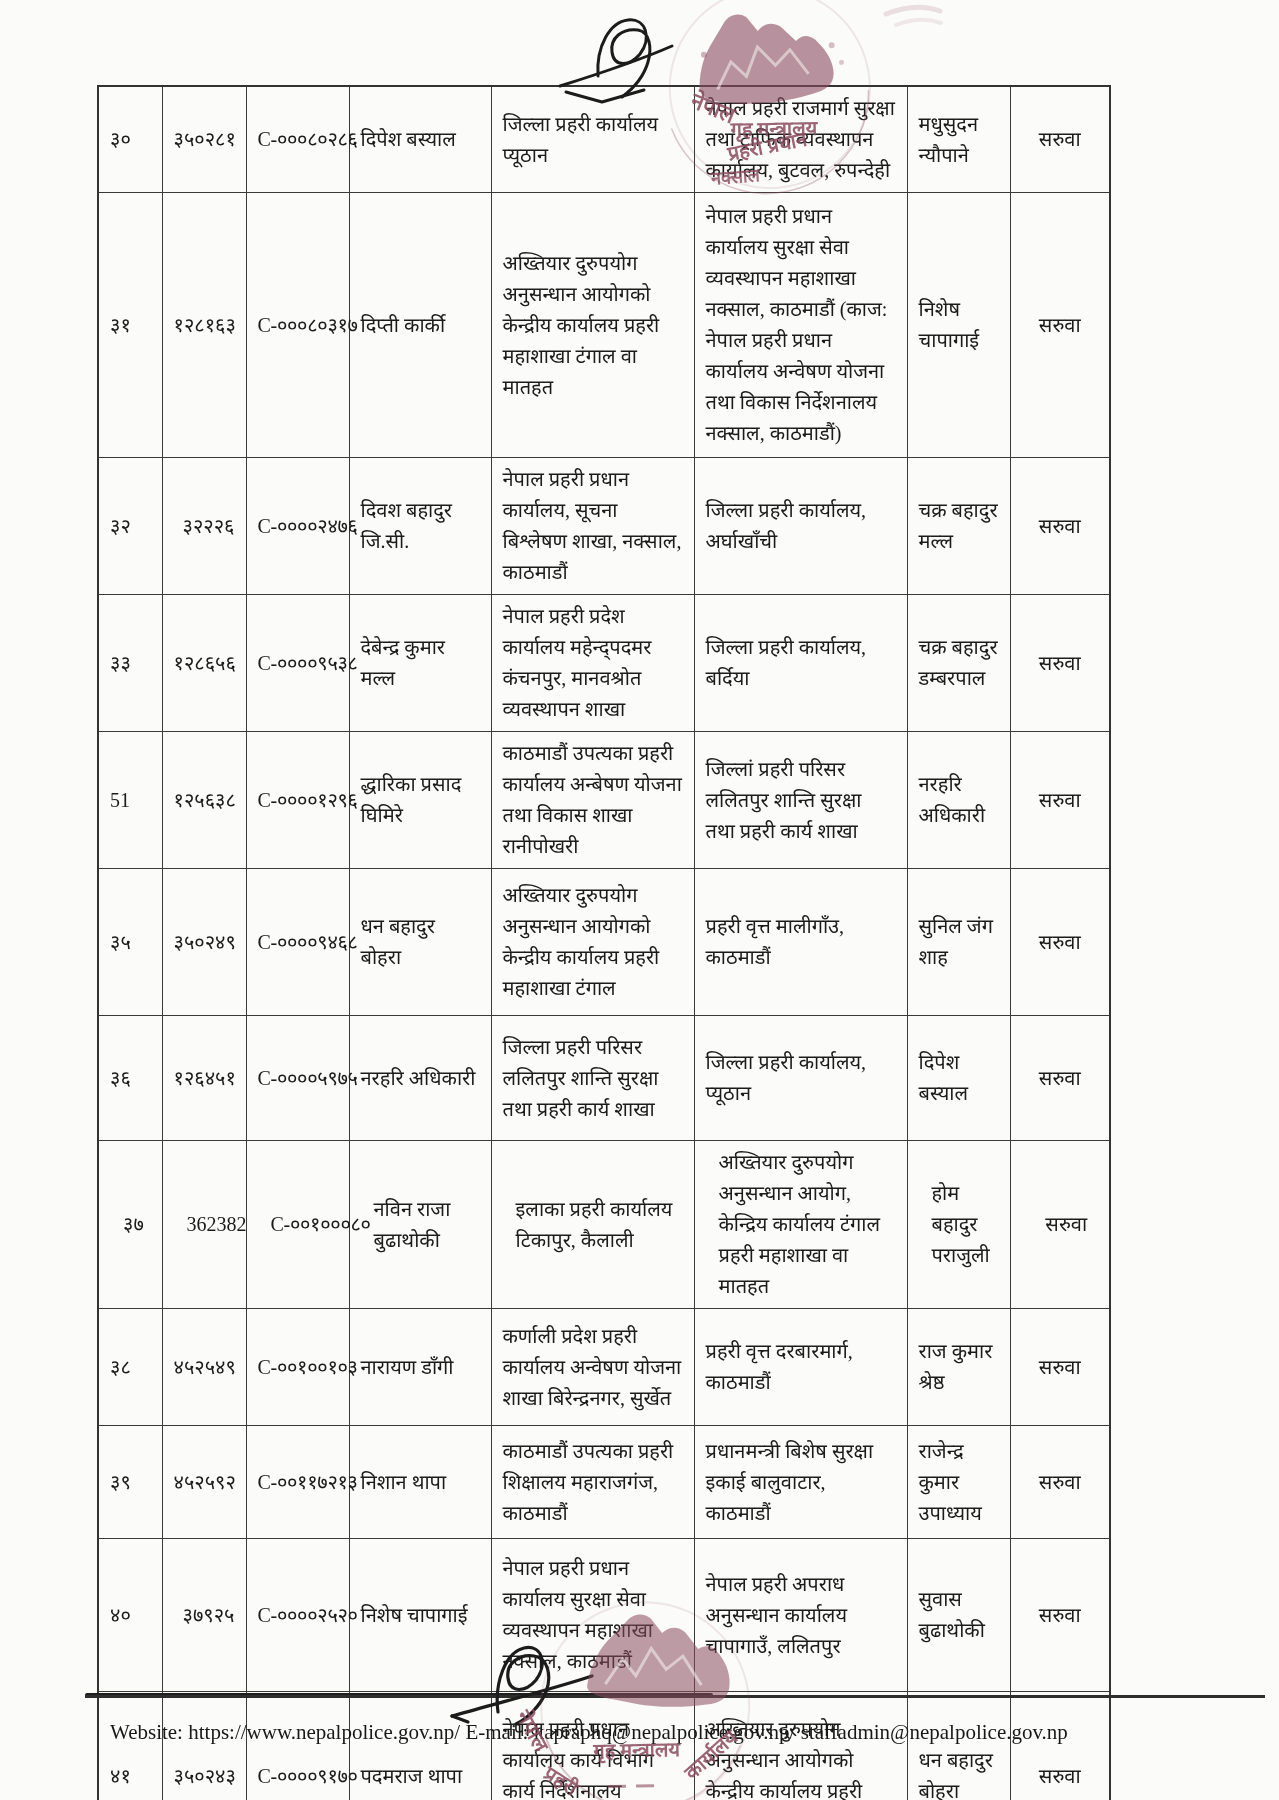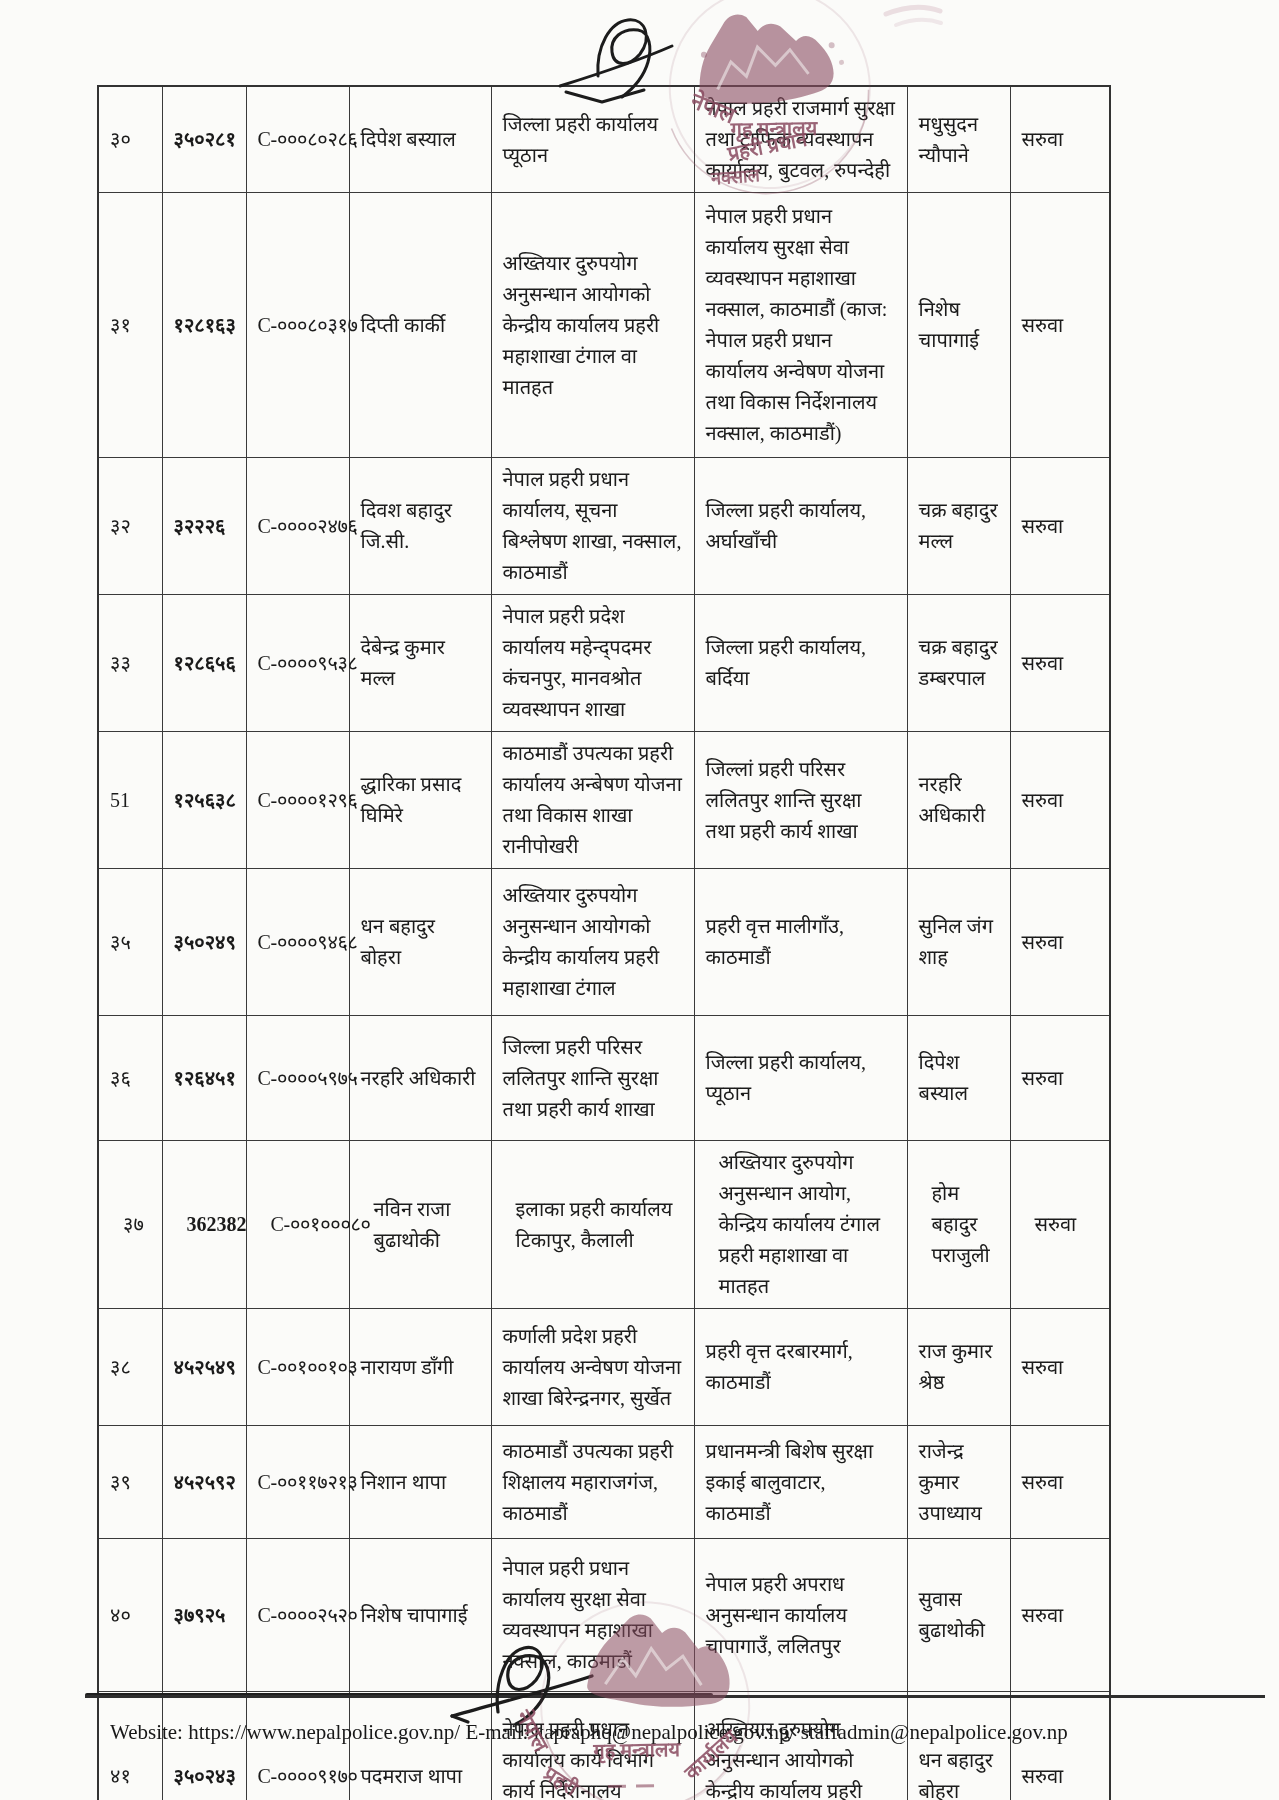--- a/index.html
+++ b/index.html
@@ -15,23 +15,23 @@
     border:2px solid #333;
   }
   .transfer-table td {
     border:1.6px solid #3a3a3a;
     padding:6px 11px;
     font-size:20px; line-height:1.55;
     vertical-align:middle;
     word-wrap:break-word;
   }
   .c-sn   { text-align:left; }
-  .c-emp  { text-align:left; white-space:nowrap; font-size:18.5px;font-weight:bold; }
+  .c-emp  { text-align:right; white-space:nowrap; font-size:18.5px; }
   .c-code { text-align:center; white-space:nowrap; font-size:17px; letter-spacing:-0.3px; padding:6px 3px; }
-  .c-remark { text-align:left; }
+  .c-remark { text-align:center; }
   tbody tr:nth-child(1)  td { height:92px; }
   tbody tr:nth-child(2)  td { height:252px; }
   tbody tr:nth-child(3)  td { height:98px; }
   tbody tr:nth-child(4)  td { height:98px; }
   tbody tr:nth-child(5)  td { height:120px; }
   tbody tr:nth-child(6)  td { height:134px; }
   tbody tr:nth-child(7)  td { height:112px; }
   tbody tr:nth-child(8)  td { height:130px;padding-left:24px; }
   tbody tr:nth-child(9)  td { height:104px; }
   tbody tr:nth-child(10) td { height:100px; }

